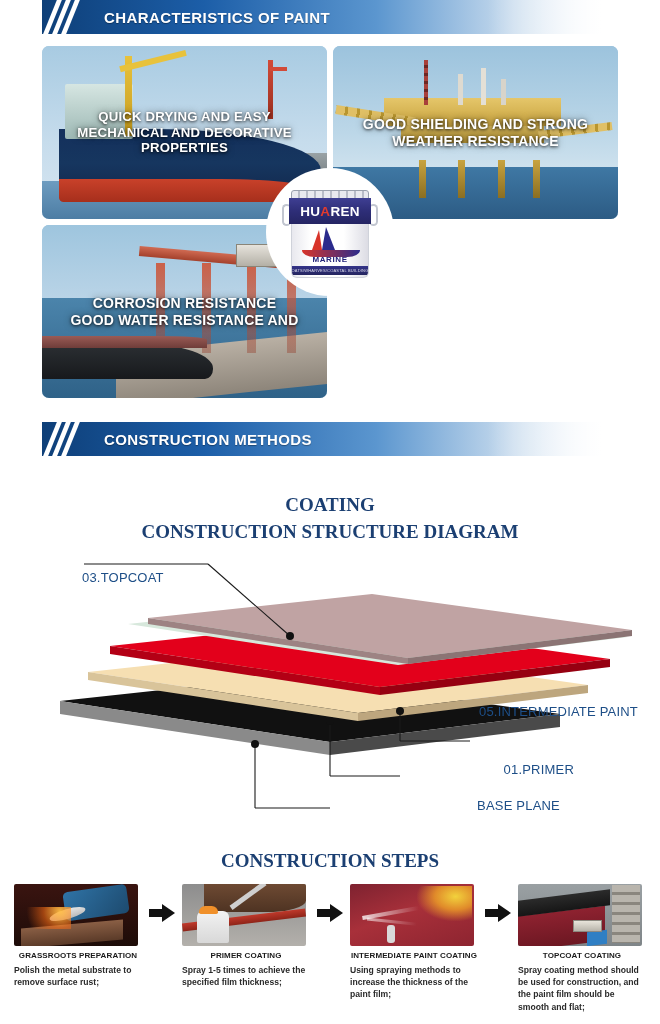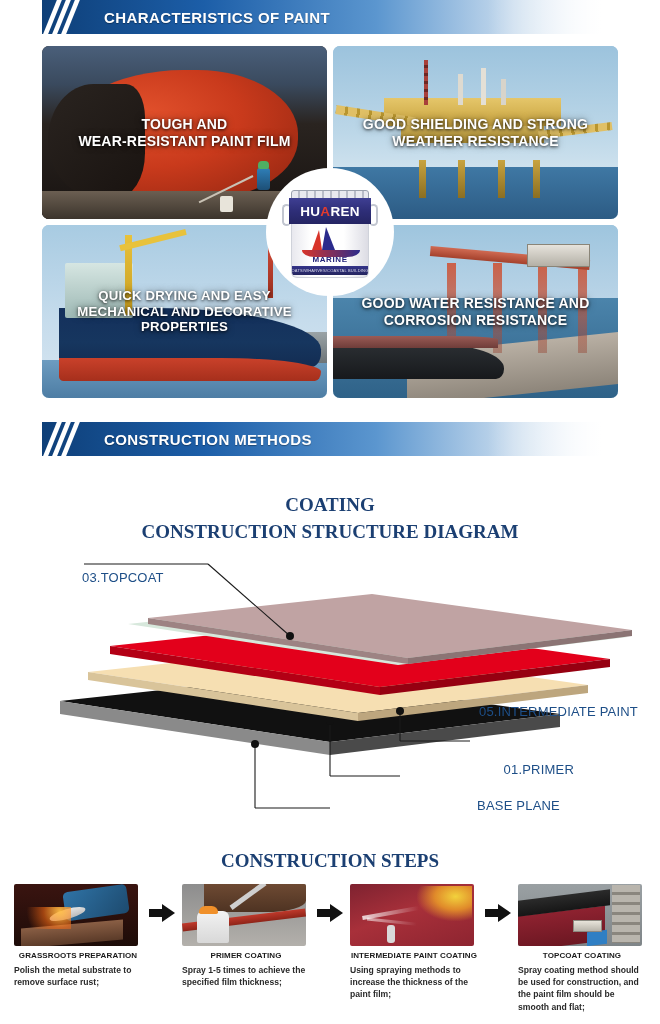--- a/index.html
+++ b/index.html
@@ -314,31 +314,36 @@
     <div class="stripes">
         <i></i>
         <i></i>
         <i></i>
       </div>
     <div class="btitle">CHARACTERISTICS OF PAINT</div>
   </div>
 
   <div class="features">
 
-    <div class="tile t1">
+
+    <div class="tile t2">
       <div class="sky"></div>
-      <div class="hull"></div>
-      <div class="hull2"></div>
-      <div class="grnd"></div>
-      <div class="pole"></div>
-      <div class="wrk"></div>
-      <div class="bkt"></div>
-      <div class="cap">
-        <div>TOUGH AND</div>
-        <div>WEAR-RESISTANT PAINT FILM</div>
+      <div class="water"></div>
+      <div class="dock"></div>
+      <div class="shipbody"></div>
+      <div class="shipred"></div>
+      <div class="sup"></div>
+      <div class="crane"></div>
+      <div class="crane2"></div>
+      <div class="mast"></div>
+      <div class="mast2"></div>
+      <div class="cap small">
+        <div>QUICK DRYING AND EASY</div>
+        <div>MECHANICAL AND DECORATIVE</div>
+        <div>PROPERTIES</div>
       </div>
     </div>
 
     <div class="tile t3">
       <div class="sky"></div>
       <div class="sea"></div>
       <div class="leg l1"></div>
       <div class="leg l2"></div>
       <div class="leg l3"></div>
       <div class="leg l4"></div>
@@ -349,53 +354,35 @@
       <div class="stk2"></div>
       <div class="stk3"></div>
       <div class="jack"></div>
       <div class="jack2"></div>
       <div class="cap">
         <div>GOOD SHIELDING AND STRONG</div>
         <div>WEATHER RESISTANCE</div>
       </div>
     </div>
 
-    <div class="tile t2">
-      <div class="sky"></div>
-      <div class="water"></div>
-      <div class="dock"></div>
-      <div class="shipbody"></div>
-      <div class="shipred"></div>
-      <div class="sup"></div>
-      <div class="crane"></div>
-      <div class="crane2"></div>
-      <div class="mast"></div>
-      <div class="mast2"></div>
-      <div class="cap small">
-        <div>QUICK DRYING AND EASY</div>
-        <div>MECHANICAL AND DECORATIVE</div>
-        <div>PROPERTIES</div>
-      </div>
-    </div>
-
     <div class="tile t4">
       <div class="sky"></div>
       <div class="sea"></div>
       <div class="pier"></div>
       <div class="gl g1"></div>
       <div class="gl g2"></div>
       <div class="gl g3"></div>
       <div class="gl g4"></div>
       <div class="gantry"></div>
       <div class="box"></div>
       <div class="vessel"></div>
       <div class="vdeck"></div>
       <div class="cap">
+        <div>CORROSION RESISTANCE</div>
         <div>GOOD WATER RESISTANCE AND</div>
-        <div>CORROSION RESISTANCE</div>
       </div>
     </div>
   </div>
 
   <div class="bucket-wrap">
     <div class="bucket">
       <div class="handleL"></div>
       <div class="handleR"></div>
       <div class="lidrim"></div>
       <div class="band">

